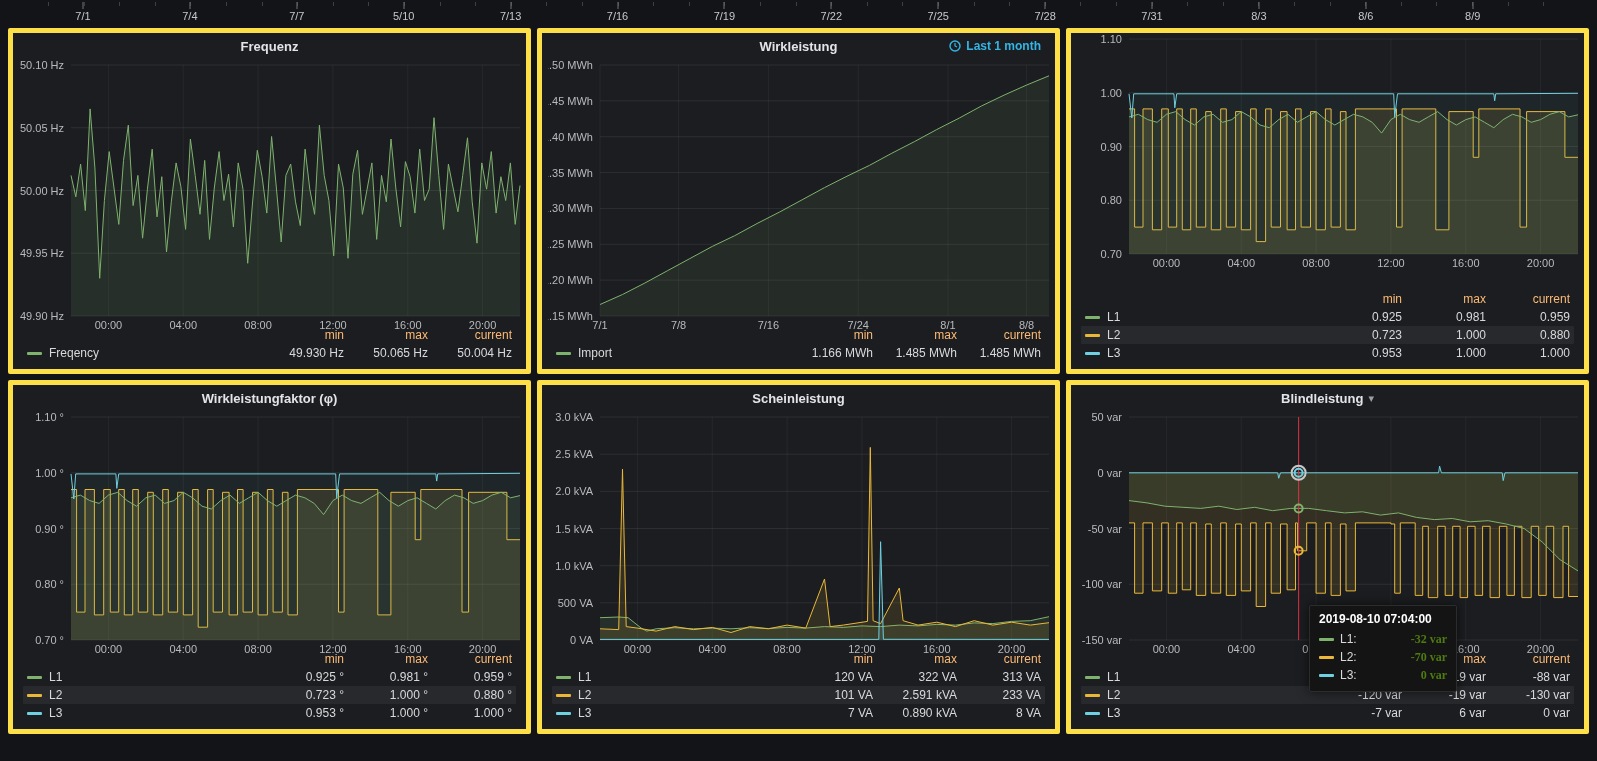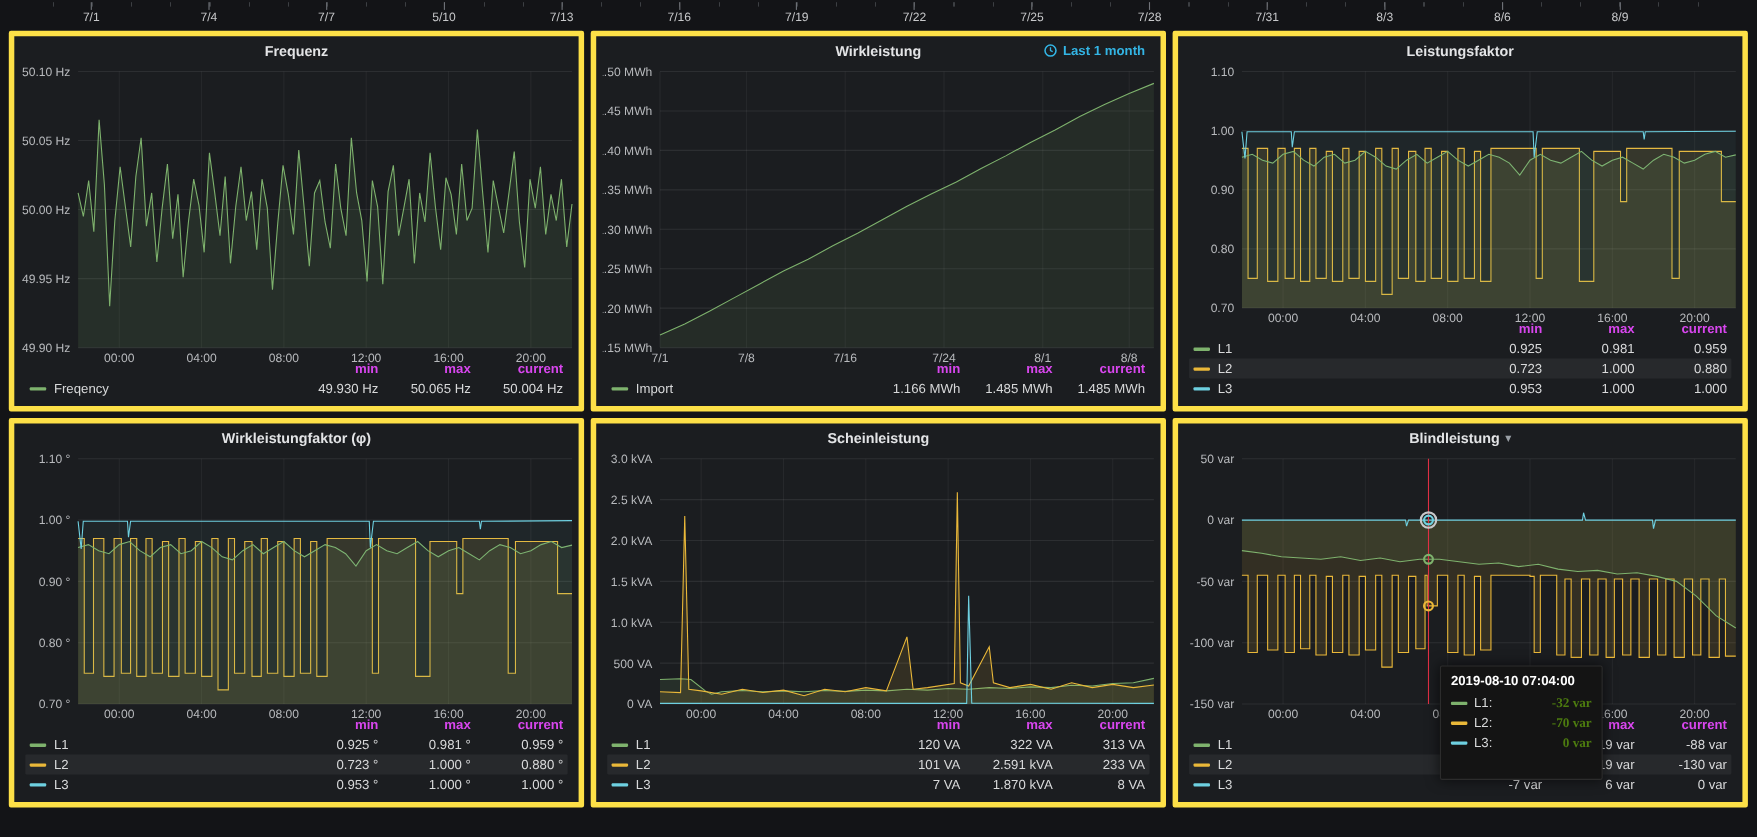--- a/index.html
+++ b/index.html
@@ -24,26 +24,26 @@
     display:flex;gap:5px;align-items:center;white-space:nowrap;text-align:center;}
   .badge svg{display:block;}
 
   .chart{flex:1 1 auto;position:relative;min-height:0;}
   .chart svg{position:absolute;left:0;top:0;}
 
   .legend{flex:none;padding:1px 4px 3px;font-size:12px;}
   .lrow{display:flex;align-items:center;height:18px;padding:0 4px;border-radius:1px;}
   .lrow.zebra{background:rgba(255,255,255,0.055);}
   .lcell{width:84px;text-align:right;color:#d8d9da;white-space:nowrap;}
-  .lhead .lcell{color:#d946ef;font-weight:700;}
+  .lhead .lcell{color:#fdba74;font-weight:400;}
   .llabel{flex:1;display:flex;align-items:center;gap:7px;cursor:pointer;color:#d8d9da;min-width:0;}
   .swatch{width:15px;height:3px;border-radius:1px;flex:none;}
 
   .tooltip{position:absolute;left:238px;top:220px;min-width:128px;background:#141414;
-    border:1px solid #2c2c2c;box-shadow:0 0 12px rgba(0,0,0,.6);padding:6px 9px 24px;
+    border:1px solid #2c2c2c;box-shadow:0 0 12px rgba(0,0,0,.6);padding:6px 9px 7px;
     font-size:12px;z-index:20;border-radius:2px;}
   .tt-time{font-weight:700;margin-bottom:4px;color:#ffffff;white-space:nowrap;}
   .tt-row{display:flex;align-items:center;gap:6px;height:18px;white-space:nowrap;}
   .tt-label{color:#d8d9da;}
   .tt-val{margin-left:auto;font-weight:700;color:#4d7c0f;padding-left:10px;font-family:Liberation Serif, serif;}
 </style>
 </head>
 <body>
 
 <div class="timeline">
@@ -189,23 +189,20 @@
             <span>Import</span>
           </div>
           <div class="lcell">1.166 MWh</div>
           <div class="lcell">1.485 MWh</div>
           <div class="lcell">1.485 MWh</div>
         </div>
       </div>
   </section>
 
   <section class="panel">
-    <div class="panel-header">
-      <span class="panel-title">Leistungsfaktor</span>
-    </div>
     <div class="chart">
         <svg width="509" height="238">
           <line x1="89.41666666666666" x2="89.41666666666666" y1="6" y2="221" stroke="rgba(255,255,255,0.05)"></line>
           <text x="89.41666666666666" y="234" text-anchor="middle" font-size="11" fill="#b8babd">00:00</text>
           <line x1="164.25" x2="164.25" y1="6" y2="221" stroke="rgba(255,255,255,0.05)"></line>
           <text x="164.25" y="234" text-anchor="middle" font-size="11" fill="#b8babd">04:00</text>
           <line x1="239.08333333333334" x2="239.08333333333334" y1="6" y2="221" stroke="rgba(255,255,255,0.05)"></line>
           <text x="239.08333333333334" y="234" text-anchor="middle" font-size="11" fill="#b8babd">08:00</text>
           <line x1="313.9166666666667" x2="313.9166666666667" y1="6" y2="221" stroke="rgba(255,255,255,0.05)"></line>
           <text x="313.9166666666667" y="234" text-anchor="middle" font-size="11" fill="#b8babd">12:00</text>
@@ -405,21 +402,21 @@
           <div class="lcell">101 VA</div>
           <div class="lcell">2.591 kVA</div>
           <div class="lcell">233 VA</div>
         </div>
         <div class="lrow">
           <div class="llabel">
             <span class="swatch" style="background:#6ED0E0"></span>
             <span>L3</span>
           </div>
           <div class="lcell">7 VA</div>
-          <div class="lcell">1.870 kVA</div>
+          <div class="lcell">0.890 kVA</div>
           <div class="lcell">8 VA</div>
         </div>
       </div>
   </section>
 
   <section class="panel">
     <div class="panel-header">
       <span class="panel-title">Blindleistung</span>
       <span class="caret">▾</span>
     </div>

